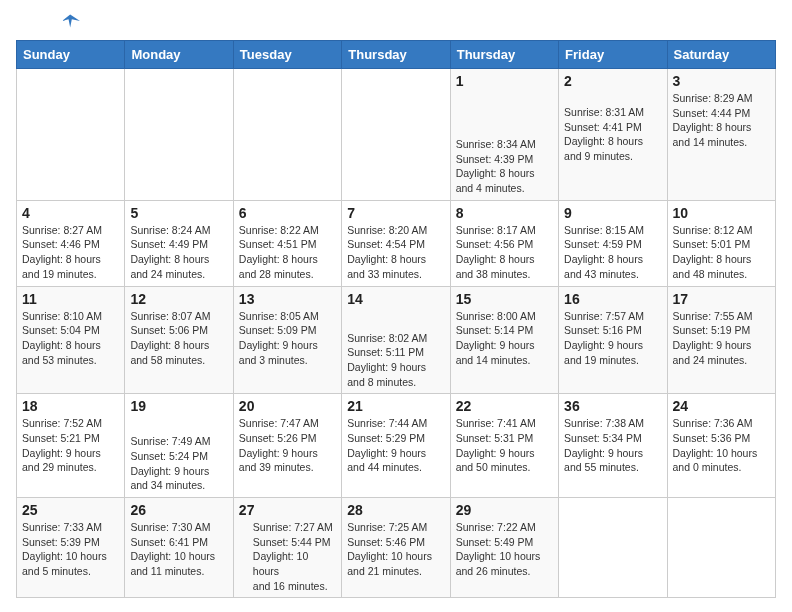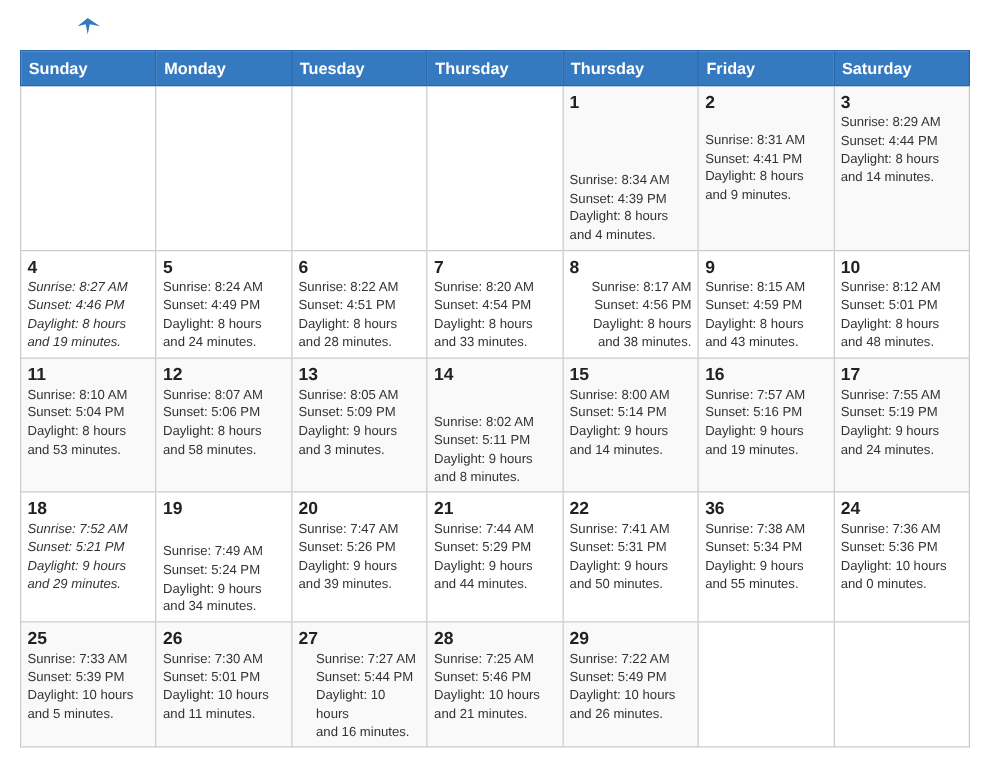--- a/index.html
+++ b/index.html
@@ -145,21 +145,21 @@
           <span class="day-num">3</span>
           <div class="day-info" style="white-space: pre-line;">Sunrise: 8:29 AM
 Sunset: 4:44 PM
 Daylight: 8 hours
 and 14 minutes.</div>
         </td>
       </tr>
       <tr>
         <td>
           <span class="day-num">4</span>
-          <div class="day-info" style="white-space: pre-line; font-style: italic;">Sunrise: 8:27 AM
+          <div class="day-info" style="white-space: pre-line;">Sunrise: 8:27 AM
 Sunset: 4:46 PM
 Daylight: 8 hours
 and 19 minutes.</div>
         </td>
         <td>
           <span class="day-num">5</span>
           <div class="day-info" style="white-space: pre-line;">Sunrise: 8:24 AM
 Sunset: 4:49 PM
 Daylight: 8 hours
 and 24 minutes.</div>
@@ -173,21 +173,21 @@
         </td>
         <td>
           <span class="day-num">7</span>
           <div class="day-info" style="white-space: pre-line;">Sunrise: 8:20 AM
 Sunset: 4:54 PM
 Daylight: 8 hours
 and 33 minutes.</div>
         </td>
         <td>
           <span class="day-num">8</span>
-          <div class="day-info" style="white-space: pre-line; text-align: right;">Sunrise: 8:17 AM
+          <div class="day-info" style="white-space: pre-line;">Sunrise: 8:17 AM
 Sunset: 4:56 PM
 Daylight: 8 hours
 and 38 minutes.</div>
         </td>
         <td>
           <span class="day-num">9</span>
           <div class="day-info" style="white-space: pre-line;">Sunrise: 8:15 AM
 Sunset: 4:59 PM
 Daylight: 8 hours
 and 43 minutes.</div>
@@ -247,21 +247,21 @@
           <span class="day-num">17</span>
           <div class="day-info" style="white-space: pre-line;">Sunrise: 7:55 AM
 Sunset: 5:19 PM
 Daylight: 9 hours
 and 24 minutes.</div>
         </td>
       </tr>
       <tr>
         <td>
           <span class="day-num">18</span>
-          <div class="day-info" style="white-space: pre-line; font-style: italic;">Sunrise: 7:52 AM
+          <div class="day-info" style="white-space: pre-line;">Sunrise: 7:52 AM
 Sunset: 5:21 PM
 Daylight: 9 hours
 and 29 minutes.</div>
         </td>
         <td>
           <span class="day-num">19</span>
           <div class="day-info" style="white-space: pre-line; margin-top: 20px;">Sunrise: 7:49 AM
 Sunset: 5:24 PM
 Daylight: 9 hours
 and 34 minutes.</div>
@@ -306,21 +306,21 @@
         <td>
           <span class="day-num">25</span>
           <div class="day-info" style="white-space: pre-line;">Sunrise: 7:33 AM
 Sunset: 5:39 PM
 Daylight: 10 hours
 and 5 minutes.</div>
         </td>
         <td>
           <span class="day-num">26</span>
           <div class="day-info" style="white-space: pre-line;">Sunrise: 7:30 AM
-Sunset: 5:01 PM
+Sunset: 6:41 PM
 Daylight: 10 hours
 and 11 minutes.</div>
         </td>
         <td>
           <span class="day-num">27</span>
           <div class="day-info" style="white-space: pre-line; margin-left: 14px;">Sunrise: 7:27 AM
 Sunset: 5:44 PM
 Daylight: 10 hours
 and 16 minutes.</div>
         </td>

